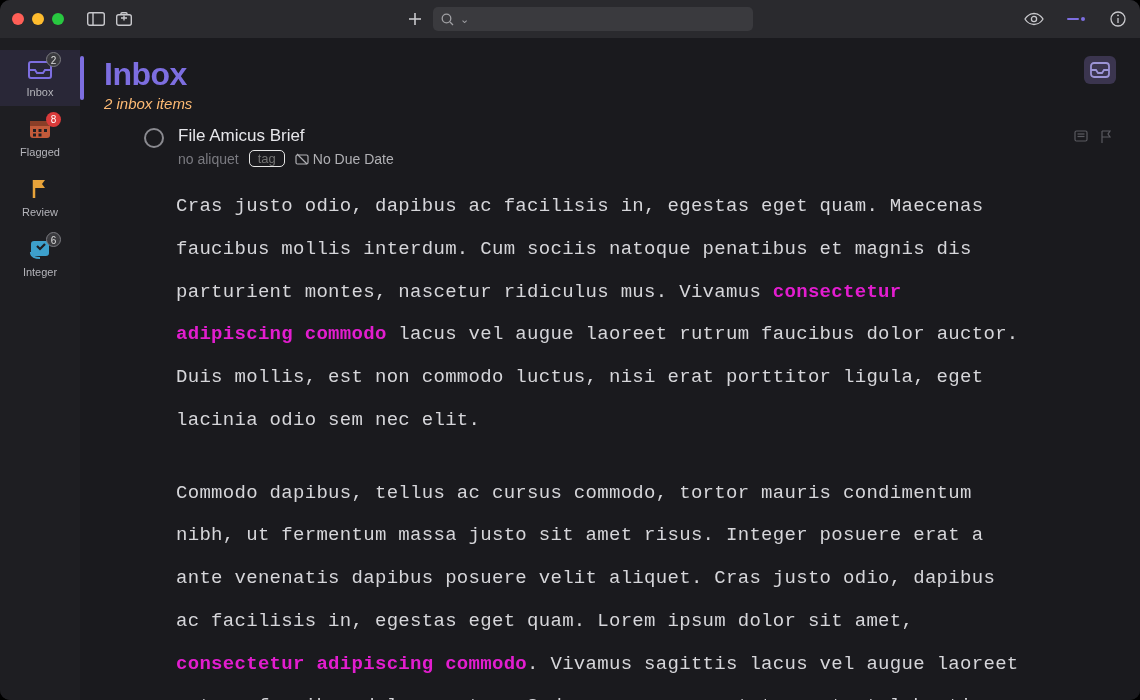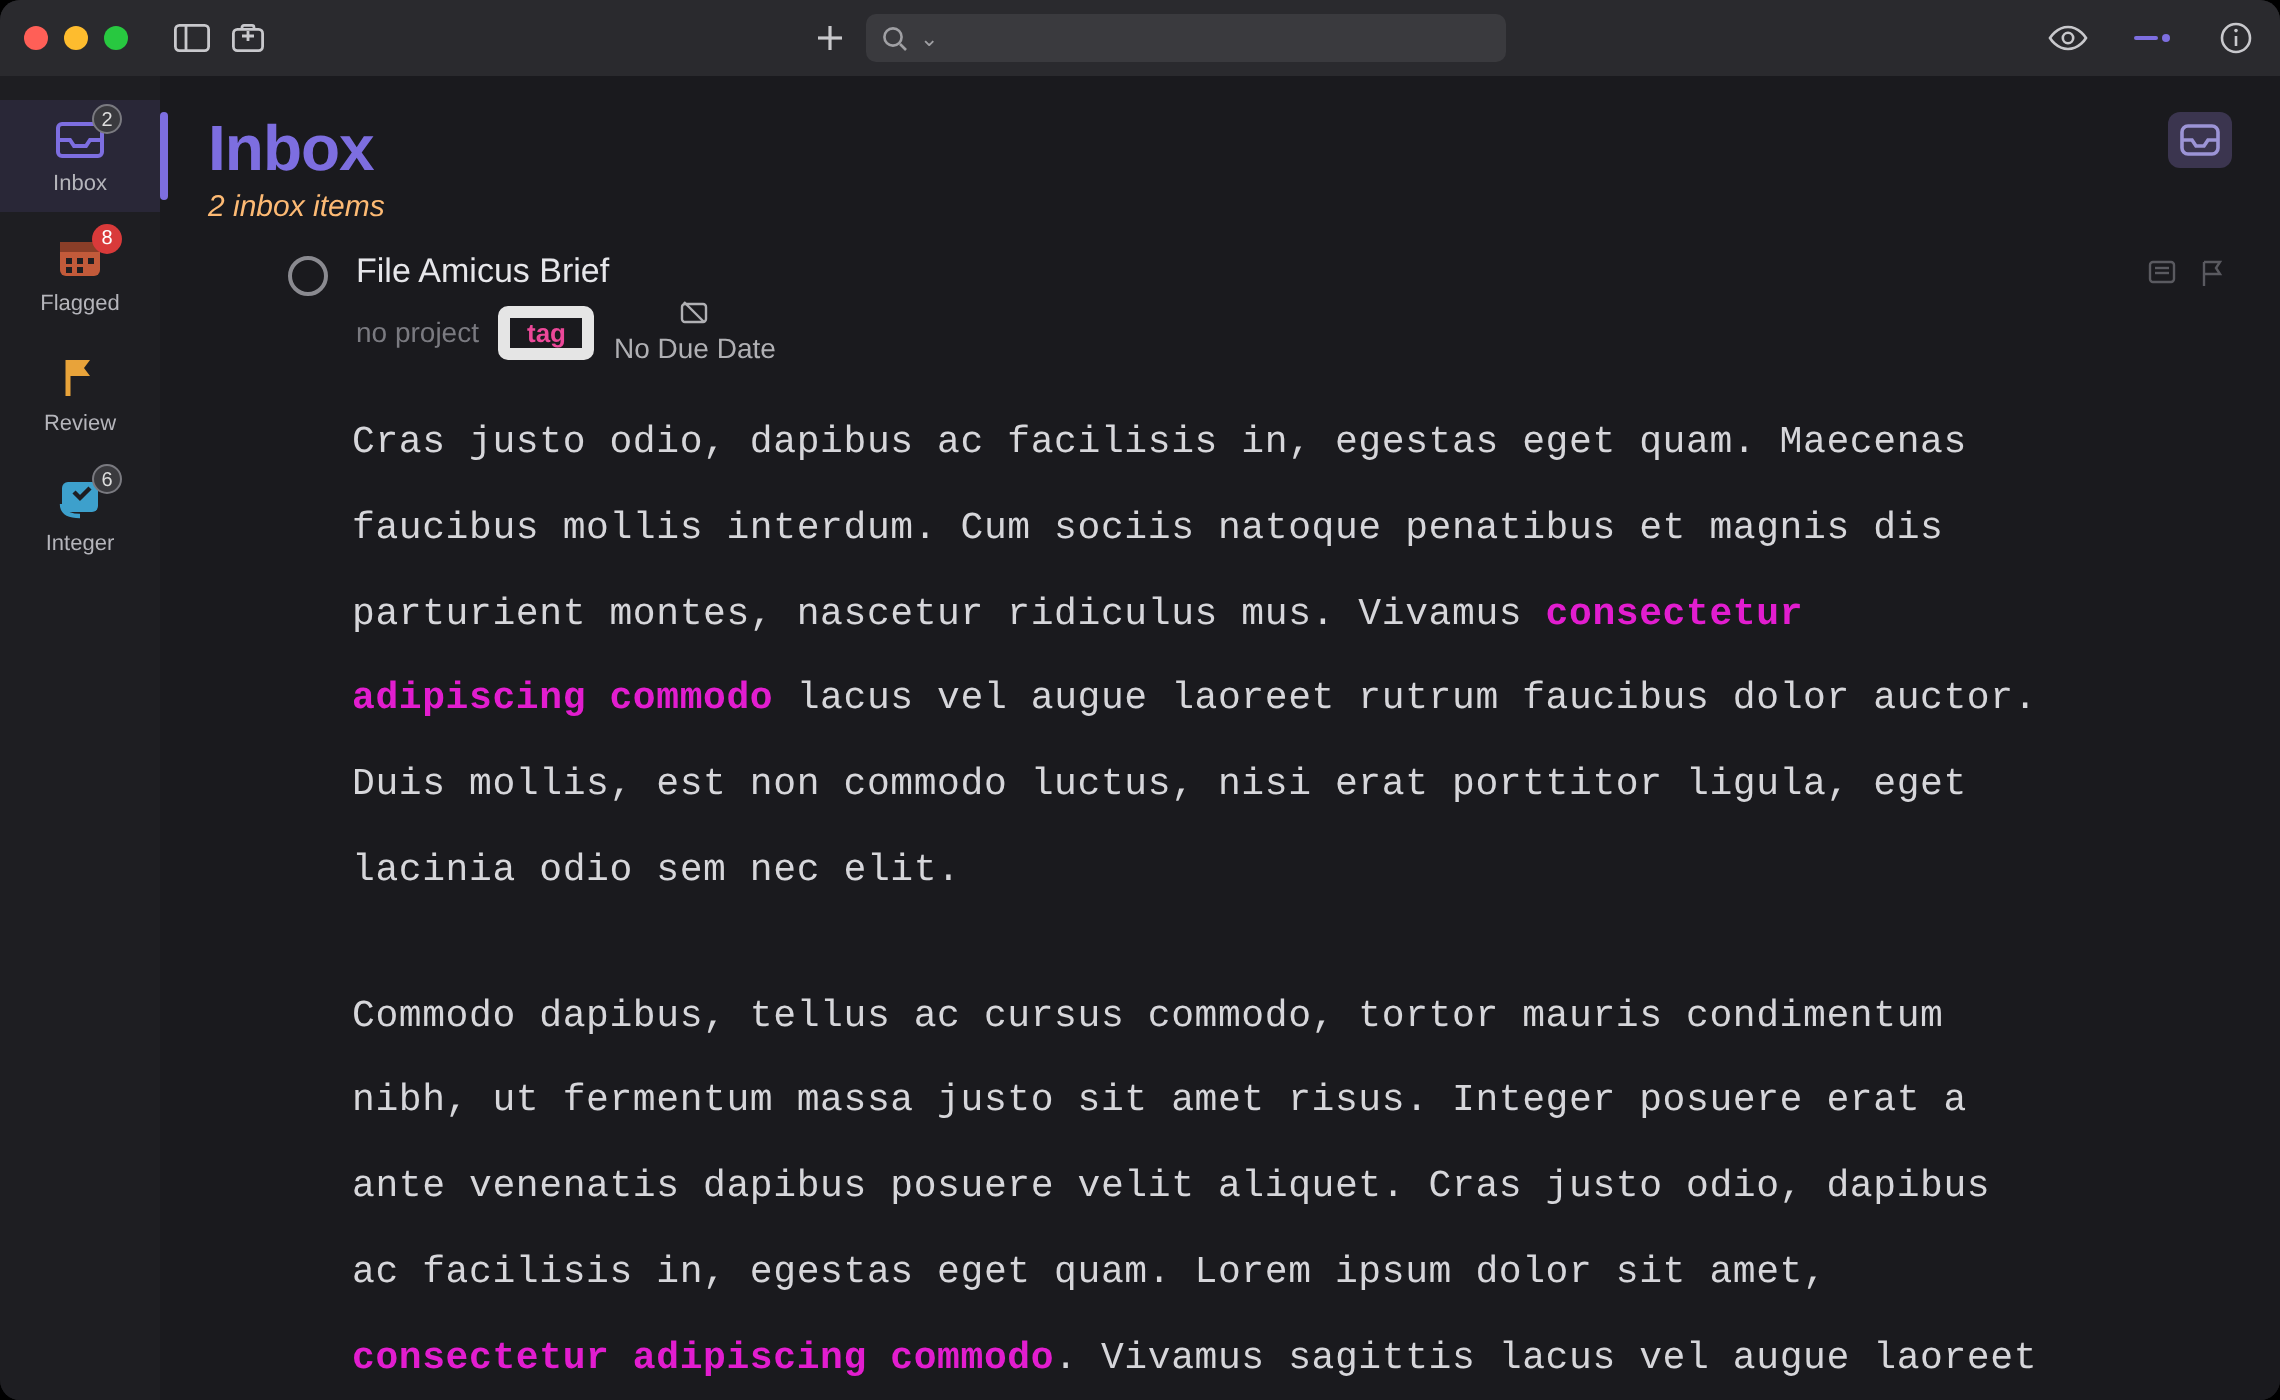--- a/index.html
+++ b/index.html
@@ -42,22 +42,22 @@
   .inspector-icon { margin-left: auto; width: 32px; height: 28px; border-radius: 6px; background: #3b354f; display:flex; align-items:center; justify-content:center; cursor:pointer; color:#9c94d6; }
 
   .content { flex: 1; overflow-y: auto; padding: 0 24px 24px 24px; }
 
   .item { display: flex; gap: 14px; padding-top: 4px; }
   .check { width: 20px; height: 20px; border: 2px solid #8a8a90; border-radius: 50%; flex-shrink: 0; margin-left: 40px; margin-top: 2px; cursor:pointer; }
   .item-body { flex: 1; min-width: 0; position: relative; padding-right: 60px;}
   .item-title { color: #e6e6ea; font-size: 17px; font-weight: 400; }
   .item-meta { display: flex; align-items: center; gap: 10px; margin-top: 4px; color: #7a7a80; font-size: 14px; }
   .meta-project { color: #7a7a80; }
-  .meta-tag { border: 6px solid #e5e5e5; border-radius: 5px; padding: 0 8px; font-size: 13px; color:#ec4899; cursor:pointer;font-weight:bold; }
-  .meta-due { display:flex; align-items:center; gap:4px; color:#b0b0b4; font-size: 14px; flex-direction: column;}
+  .meta-tag { border: 1px solid #e5e5e5; border-radius: 5px; padding: 0 8px; font-size: 13px; color:#737373; cursor:pointer; }
+  .meta-due { display:flex; align-items:center; gap:4px; color:#b0b0b4; font-size: 14px;}
   .item-corner-icons { position: absolute; right: 0; top: 4px; display:flex; gap:10px; color:#5a5a60; }
   .corner-ic { width:16px; height:16px; cursor:pointer; }
 
   .note { margin: 18px 0 0 72px; max-width: 850px; font-family: "American Typewriter","Courier New",ui-monospace,monospace; font-size: 19px; line-height: 2.25; color: #d6d6da; letter-spacing: 0.3px; }
   .note p { margin-bottom: 30px; }
   .hl { color: #e21dcf; font-weight: 700; }
 
   
   .content::-webkit-scrollbar { width: 10px; }
   .content::-webkit-scrollbar-thumb { background: #3a3a3e; border-radius: 5px; }
@@ -213,21 +213,21 @@
               </span>
               <span class="corner-ic">
                 <svg width="12" height="14" viewBox="0 0 12 14" fill="none" stroke="currentColor" stroke-width="1.2">
                     <path d="M2 1v12"></path>
                     <path d="M2 1h8l-2 3 2 3H2"></path>
                   </svg>
               </span>
             </div>
             <div class="item-title">File Amicus Brief</div>
             <div class="item-meta">
-              <span class="meta-project">no project</span>
+              <span class="meta-project">no aliquet</span>
               <span class="meta-tag">tag</span>
               <span class="meta-due">
                 <svg width="14" height="12" viewBox="0 0 14 12" fill="#b0b0b4">
                     <rect x="1" y="2" width="12" height="9" rx="1.5" fill="none" stroke="#b0b0b4" stroke-width="1.2"></rect>
                     <line x1="2" y1="1" x2="12" y2="11" stroke="#b0b0b4" stroke-width="1.2"></line>
                   </svg>
                 <span>No Due Date</span>
               </span>
             </div>
           </div>

